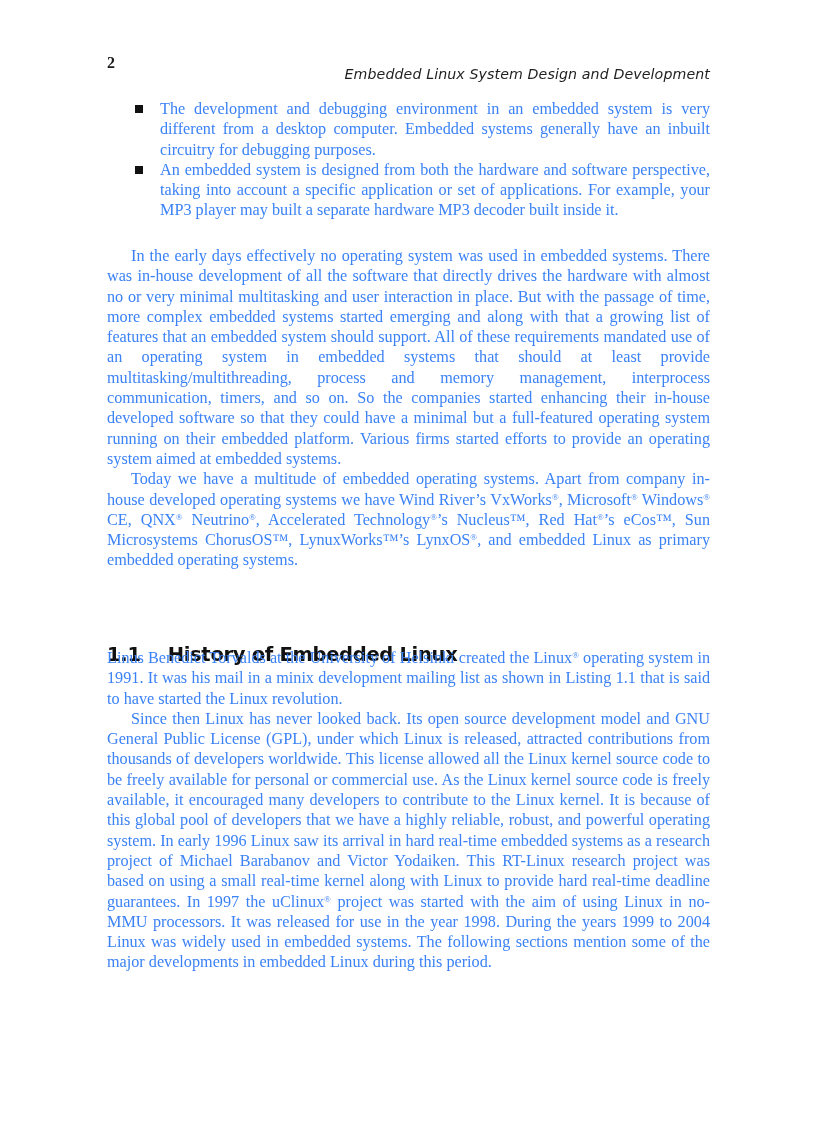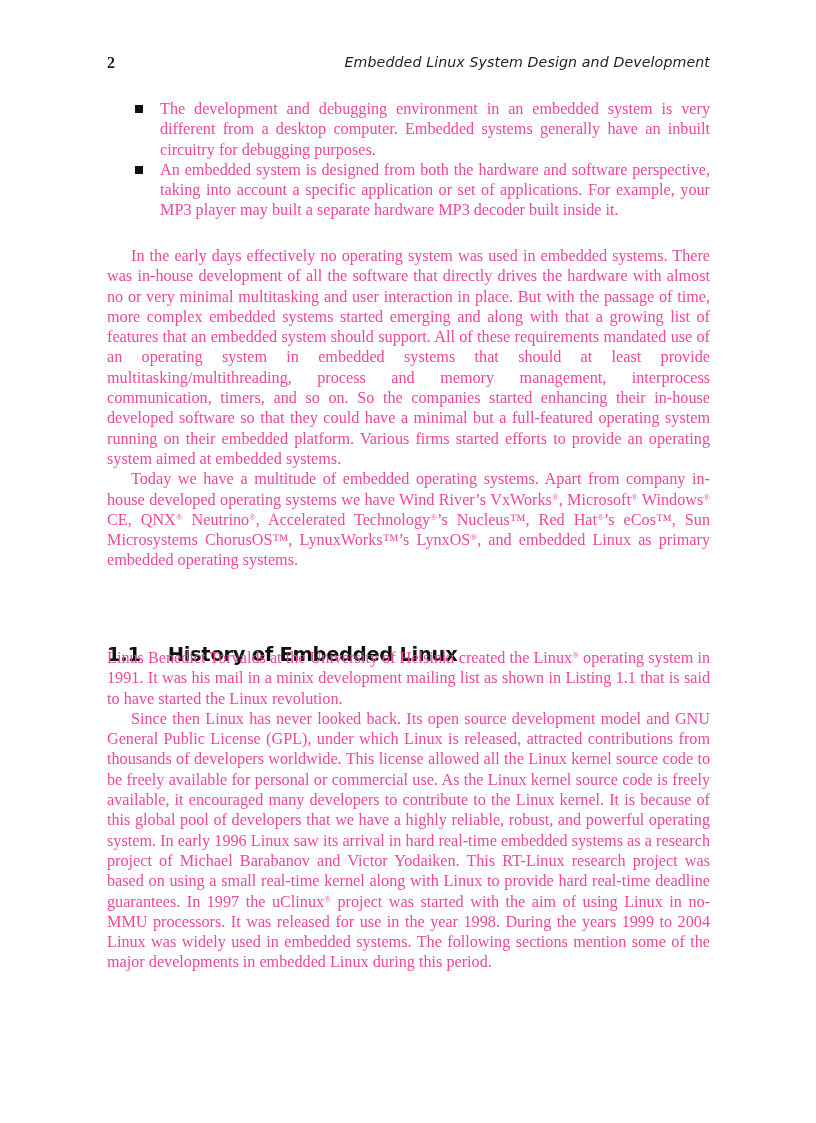--- a/index.html
+++ b/index.html
@@ -33,33 +33,33 @@
       left: 0;
       top: 0;
       font-family: "Liberation Serif", serif;
       font-weight: bold;
       font-size: 16px;
       color: #1a1a1a;
     }
     .running-title {
       position: absolute;
       right: 0;
-      top: 0;
+      top: 12px;
       font-family: "DejaVu Sans", sans-serif;
       font-style: italic;
       font-size: 14.2px;
       color: #1f1f1f;
       letter-spacing: 0.1px;
     }
     .body-text {
       font-family: "Liberation Serif", serif;
       font-size: 16.2px;
       line-height: 20.3px;
       text-align: justify;
-      color: #ec4899;
+      color: #3b82f6;
     }
     .bullets {
       position: absolute;
       top: 99px;
       left: 0;
       width: 603px;
       margin: 0;
       padding: 0;
       list-style: none;
     }

